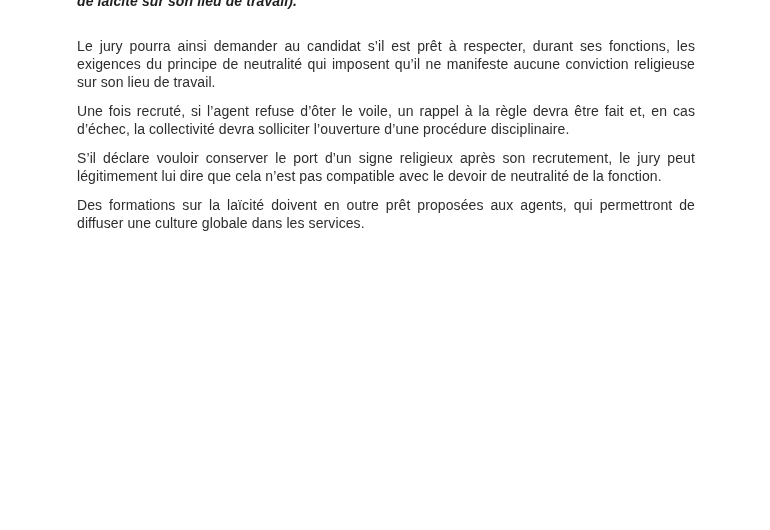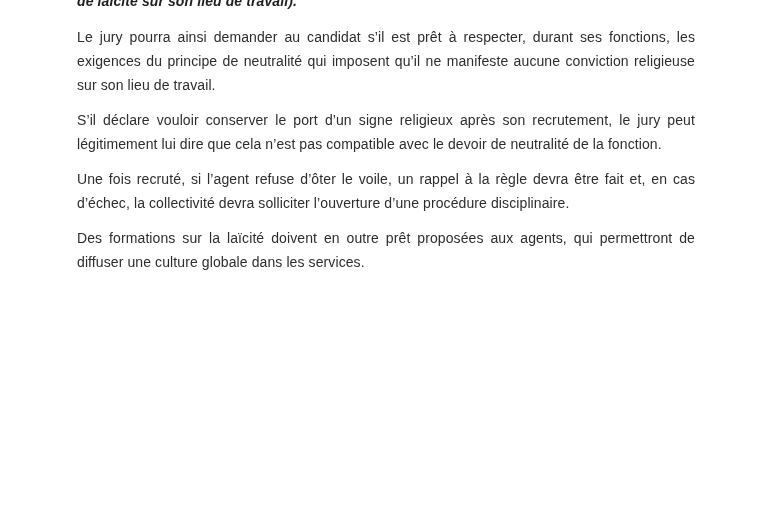--- a/index.html
+++ b/index.html
@@ -22,53 +22,53 @@
   .doc {
     position: absolute;
     left: 77px;
     top: 0;
     width: 618px;
   }
   
   .clip-window {
     height: 9px;
     overflow: hidden;
-    margin-bottom: 16px;
+    margin-bottom: 28px;
   }
   .cut-line {
     margin: -8px 0 0 0;
     font-size: 14px;
     line-height: 18px;
     font-weight: 700;
     font-style: italic;
     color: #1f1f1f;
     letter-spacing: 0.1px;
     white-space: nowrap;
   }
   .para {
     margin: 0 0 11px 0;
     font-size: 14px;
-    line-height: 24px;
+    line-height: 18px;
     color: #2d2d2d;
     text-align: justify;
     letter-spacing: 0.1px;
   }
 </style>
 </head>
 <body>
 
 <div class="page">
   <div class="doc">
 
     <div class="clip-window">
       <p class="cut-line">de laïcité sur son lieu de travail).</p>
     </div>
 
     <p class="para">Le jury pourra ainsi demander au candidat s’il est prêt à respecter, durant ses fonctions, les exigences du principe de neutralité qui imposent qu’il ne manifeste aucune conviction religieuse sur son lieu de travail.</p>
 
+    <p class="para">Une fois recruté, si l’agent refuse d’ôter le voile, un rappel à la règle devra être fait et, en cas d’échec, la collectivité devra solliciter l’ouverture d’une procédure disciplinaire.</p>
+
     <p class="para">S’il déclare vouloir conserver le port d’un signe religieux après son recrutement, le jury peut légitimement lui dire que cela n’est pas compatible avec le devoir de neutralité de la fonction.</p>
-
-    <p class="para">Une fois recruté, si l’agent refuse d’ôter le voile, un rappel à la règle devra être fait et, en cas d’échec, la collectivité devra solliciter l’ouverture d’une procédure disciplinaire.</p>
 
     <p class="para">Des formations sur la laïcité doivent en outre prêt proposées aux agents, qui permettront de diffuser une culture globale dans les services.</p>
 
   </div>
 </div>
 
 </body></html>

